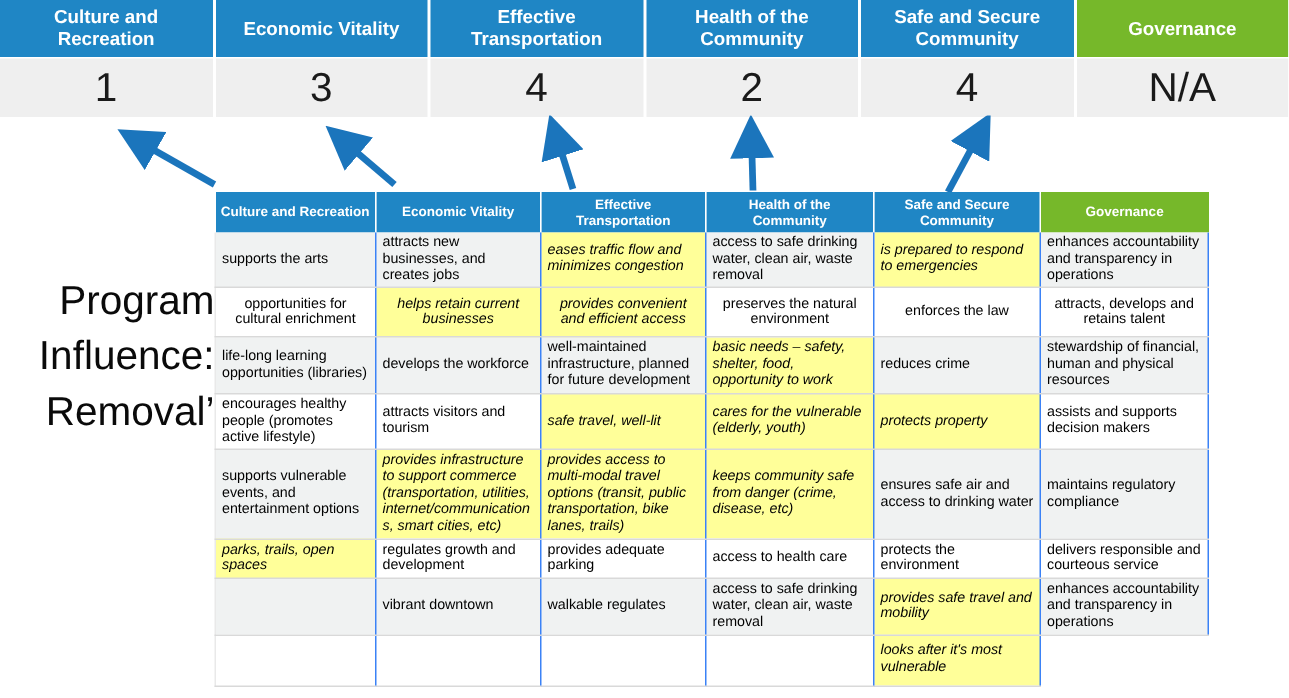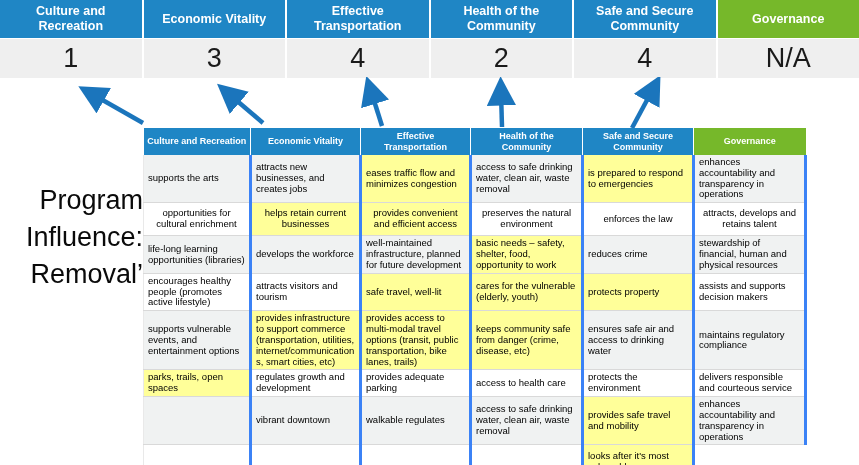--- a/index.html
+++ b/index.html
@@ -23,26 +23,26 @@
   .program-title{position:absolute;left:0;top:182px;width:143px;text-align:right;
     font-size:27px;line-height:37px;color:#0a0a0a;}
   
   .matrix{position:absolute;left:143px;top:128px;width:662px;border-collapse:collapse;
     table-layout:fixed;}
   .matrix th{background:#1f86c5;color:#fff;font-weight:bold;font-size:9px;line-height:1.15;
     text-align:center;vertical-align:middle;height:27px;padding:1px 3px;
     border-right:1px solid #fff;box-sizing:border-box;}
   .matrix th.green{background:#76b82a;border-right:none;}
   .matrix td{font-size:9.5px;line-height:1.14;vertical-align:middle;padding:2px 4px;
-    border-right:3px solid #3b82f6;border-bottom:1px solid #d9d9d9;box-sizing:border-box;
+    border-right:1px solid #3b82f6;border-bottom:1px solid #d9d9d9;box-sizing:border-box;
     word-wrap:break-word;}
   .matrix td:first-child{border-left:1px solid #e9e9e9;}
   .matrix tbody tr:nth-child(odd) td{background:#f0f2f2;}
   .matrix tbody tr:nth-child(even) td{background:#ffffff;}
-  .matrix td.hl{background:#ffff99 !important;}
+  .matrix td.hl{background:#ffff99 !important;font-style:italic;}
   .matrix td.void{background:#fff !important;border:none;}
 </style>
 </head>
 <body>
 
 <div class="stage">
 
   <div class="topband">
       <div class="tb-col">
         <div class="tb-head">Culture and Recreation</div>

